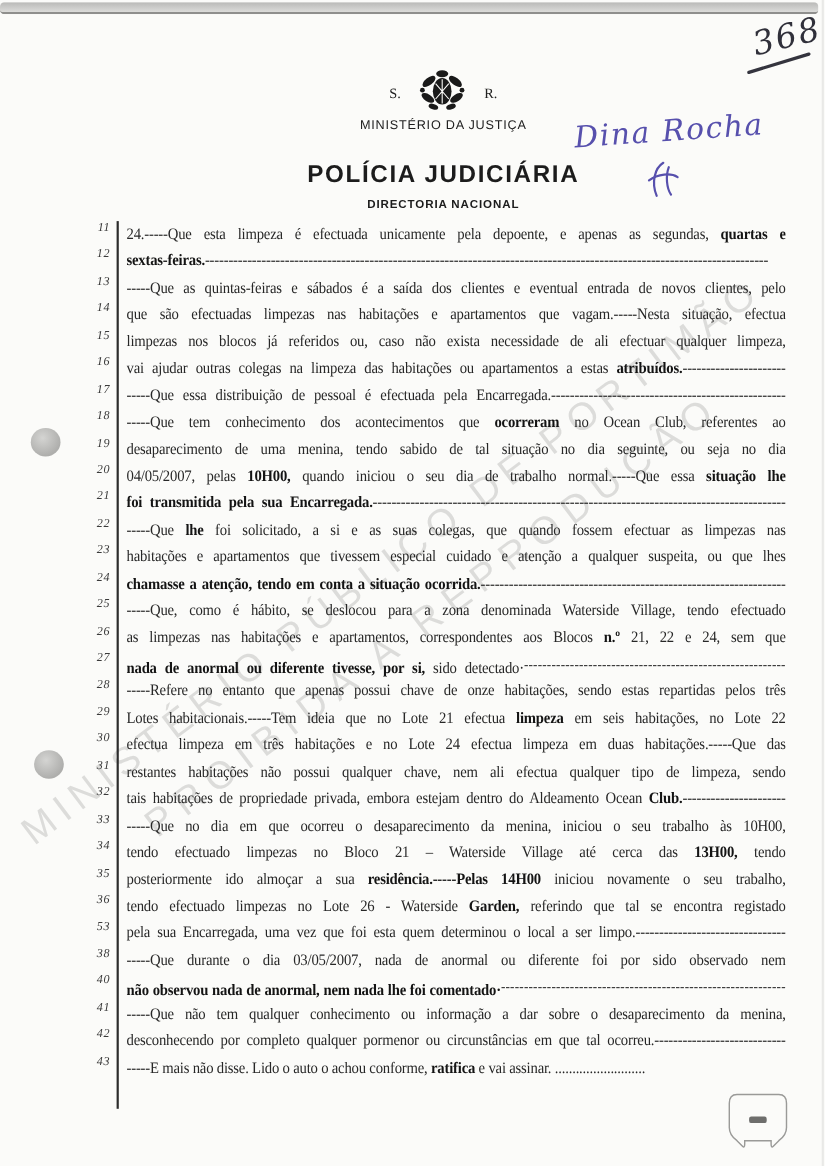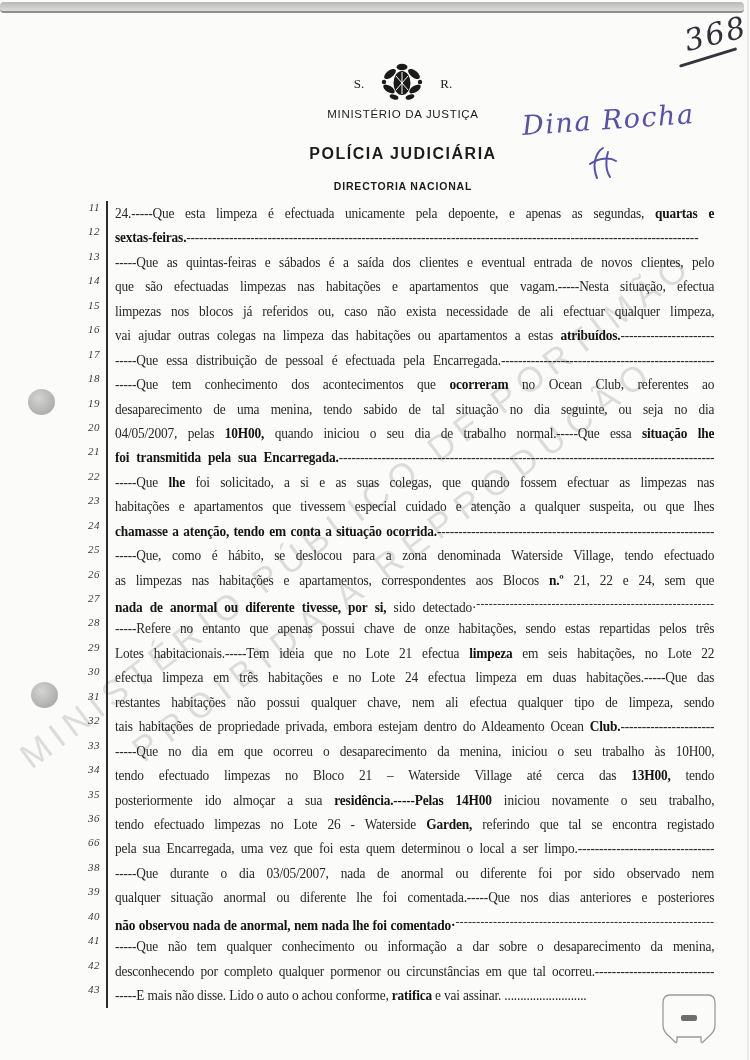--- a/index.html
+++ b/index.html
@@ -23,21 +23,21 @@
 
   
   .header{position:absolute;left:104px;top:0;width:598px;text-align:center;
     font-family:"Liberation Sans",sans-serif;color:#1c1c1c;}
   .sr-row{position:absolute;left:0;top:62px;width:100%;display:flex;
     justify-content:center;align-items:center;gap:16px;}
   .sr-initial{font:13px "Liberation Serif",serif;color:#222;}
   .ministry{position:absolute;left:0;top:108px;width:100%;font-weight:normal;
     font-size:11.5px;letter-spacing:.7px;}
   .org{position:absolute;left:0;top:145px;width:100%;font-weight:bold;
-    font-size:16px;letter-spacing:1.5px;}
+    font-size:22px;letter-spacing:1.5px;}
   .division{position:absolute;left:0;top:180px;width:100%;font-weight:bold;
     font-size:10.5px;letter-spacing:.8px;}
 
   
   .signature{position:absolute;left:522px;top:104px;font:italic 27px "DejaVu Serif",serif;
     color:#5750ad;transform:rotate(-4deg);letter-spacing:1.5px;white-space:nowrap;}
   .rubric{position:absolute;left:586px;top:144px;}
 
   
   .watermark{position:absolute;left:50%;top:535px;width:980px;
@@ -219,30 +219,26 @@
     </div>
     <div class="line">
       <span class="line-num">35</span>
       <span class="line-text"><span>posteriormente ido almoçar a sua </span><span class="b">residência.-----Pelas 14H00</span><span> iniciou novamente o seu trabalho,</span></span>
     </div>
     <div class="line">
       <span class="line-num">36</span>
       <span class="line-text"><span>tendo efectuado limpezas no Lote 26 - Waterside </span><span class="b">Garden,</span><span> referindo que tal se encontra registado</span></span>
     </div>
     <div class="line">
-      <span class="line-num">66</span>
+      <span class="line-num">53</span>
       <span class="line-text"><span>pela sua Encarregada, uma vez que foi esta quem determinou o local a ser limpo.</span><span>--------------------------------</span></span>
     </div>
     <div class="line">
       <span class="line-num">38</span>
       <span class="line-text"><span>-----Que durante o dia 03/05/2007, nada de anormal ou diferente foi por sido observado nem</span></span>
-    </div>
-    <div class="line">
-      <span class="line-num">39</span>
-      <span class="line-text"><span>qualquer situação anormal ou diferente lhe foi comentada.-----Que nos dias anteriores e posteriores</span></span>
     </div>
     <div class="line">
       <span class="line-num">40</span>
       <span class="line-text"><span class="b">não observou nada de anormal, nem nada lhe foi comentado·</span><span class="raised">--------------------------------------------------------------</span></span>
     </div>
     <div class="line">
       <span class="line-num">41</span>
       <span class="line-text"><span>-----Que não tem qualquer conhecimento ou informação a dar sobre o desaparecimento da menina,</span></span>
     </div>
     <div class="line">

